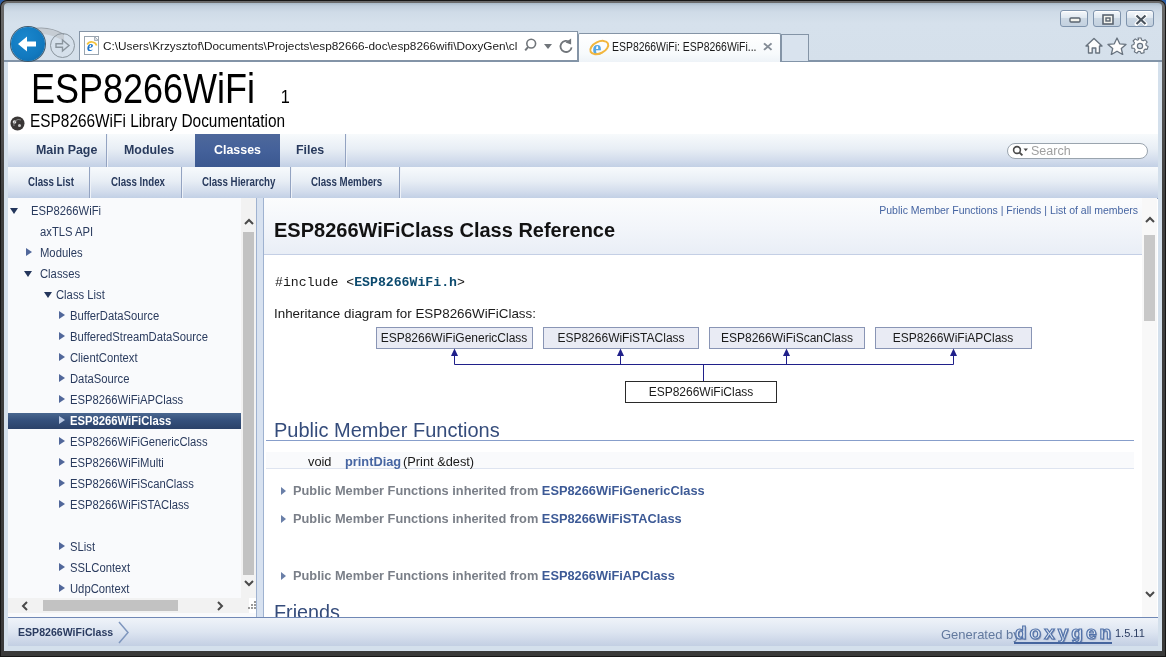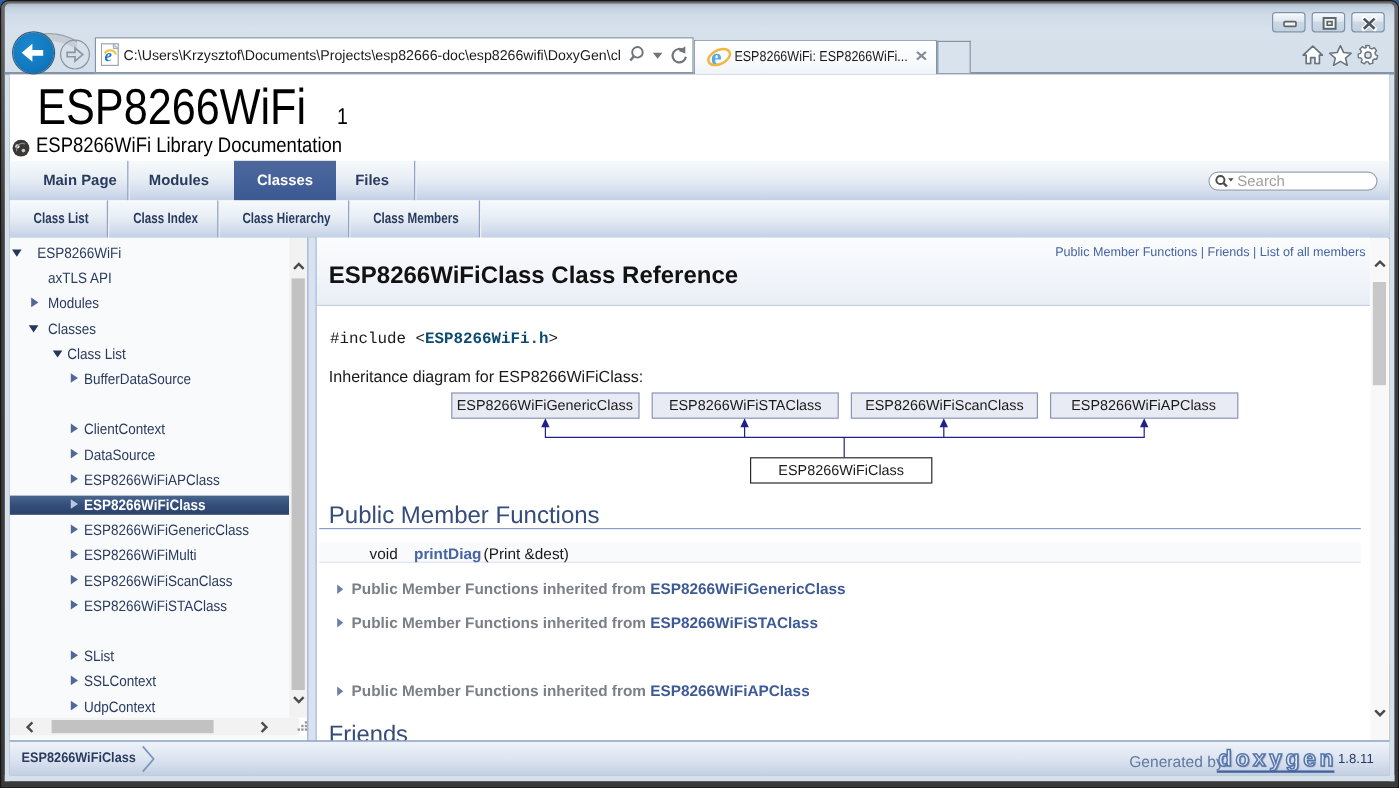--- a/index.html
+++ b/index.html
@@ -252,20 +252,21 @@
     <span class="tabsep" style="left:391px;"></span>
   </div>
 
   <div class="abs" id="sidebar">
     <div class="trow" style="top:4.5px;"><i class="arrd" style="left:2px;"></i><span class="lbl" style="margin-left:23px;">ESP8266WiFi</span></div>
     <div class="trow" style="top:25.5px;"><span class="lbl" style="margin-left:32px;">axTLS API</span></div>
     <div class="trow" style="top:46.5px;"><i class="arrr" style="left:18px;"></i><span class="lbl" style="margin-left:32px;">Modules</span></div>
     <div class="trow" style="top:67.5px;"><i class="arrd" style="left:16px;"></i><span class="lbl" style="margin-left:32px;">Classes</span></div>
     <div class="trow" style="top:88.5px;"><i class="arrd" style="left:36px;"></i><span class="lbl" style="margin-left:48px;">Class List</span></div>
     <div class="trow" style="top:109.5px;"><i class="arrr" style="left:51px;"></i><span class="lbl" style="margin-left:62px;">BufferDataSource</span></div>
+    <div class="trow" style="top:130.5px;"><i class="arrr" style="left:51px;"></i><span class="lbl" style="margin-left:62px;">BufferedStreamDataSource</span></div>
     <div class="trow" style="top:151.5px;"><i class="arrr" style="left:51px;"></i><span class="lbl" style="margin-left:62px;">ClientContext</span></div>
     <div class="trow" style="top:172.5px;"><i class="arrr" style="left:51px;"></i><span class="lbl" style="margin-left:62px;">DataSource</span></div>
     <div class="trow" style="top:193.5px;"><i class="arrr" style="left:51px;"></i><span class="lbl" style="margin-left:62px;">ESP8266WiFiAPClass</span></div>
     <div class="trow" id="thl" style="top:214.5px;"><i class="arrr" style="left:51px;"></i><span class="lbl" style="margin-left:62px;">ESP8266WiFiClass</span></div>
     <div class="trow" style="top:235.5px;"><i class="arrr" style="left:51px;"></i><span class="lbl" style="margin-left:62px;">ESP8266WiFiGenericClass</span></div>
     <div class="trow" style="top:256.5px;"><i class="arrr" style="left:51px;"></i><span class="lbl" style="margin-left:62px;">ESP8266WiFiMulti</span></div>
     <div class="trow" style="top:277.5px;"><i class="arrr" style="left:51px;"></i><span class="lbl" style="margin-left:62px;">ESP8266WiFiScanClass</span></div>
     <div class="trow" style="top:298.5px;"><i class="arrr" style="left:51px;"></i><span class="lbl" style="margin-left:62px;">ESP8266WiFiSTAClass</span></div>
     <div class="trow" style="top:340.5px;"><i class="arrr" style="left:51px;"></i><span class="lbl" style="margin-left:62px;">SList</span></div>
     <div class="trow" style="top:361.5px;"><i class="arrr" style="left:51px;"></i><span class="lbl" style="margin-left:62px;">SSLContext</span></div>
@@ -357,15 +358,15 @@
     </svg>
 
   <div class="abs" id="statusbar">
     <div id="crumb">ESP8266WiFiClass</div>
     <svg id="crumbchev" width="20" height="25">
         <path d="M3 2 L12 12.5 L3 23" fill="none" stroke="#7e96be" stroke-width="1.5"></path>
       </svg>
     <div id="genby">Generated by</div>
     <div id="doxylogo">doxygen</div>
     <div id="doxybar"></div>
-    <div id="doxyver">1.8.11</div>
+    <div id="doxyver">1.5.11</div>
   </div>
 </div>
 
 </body></html>

